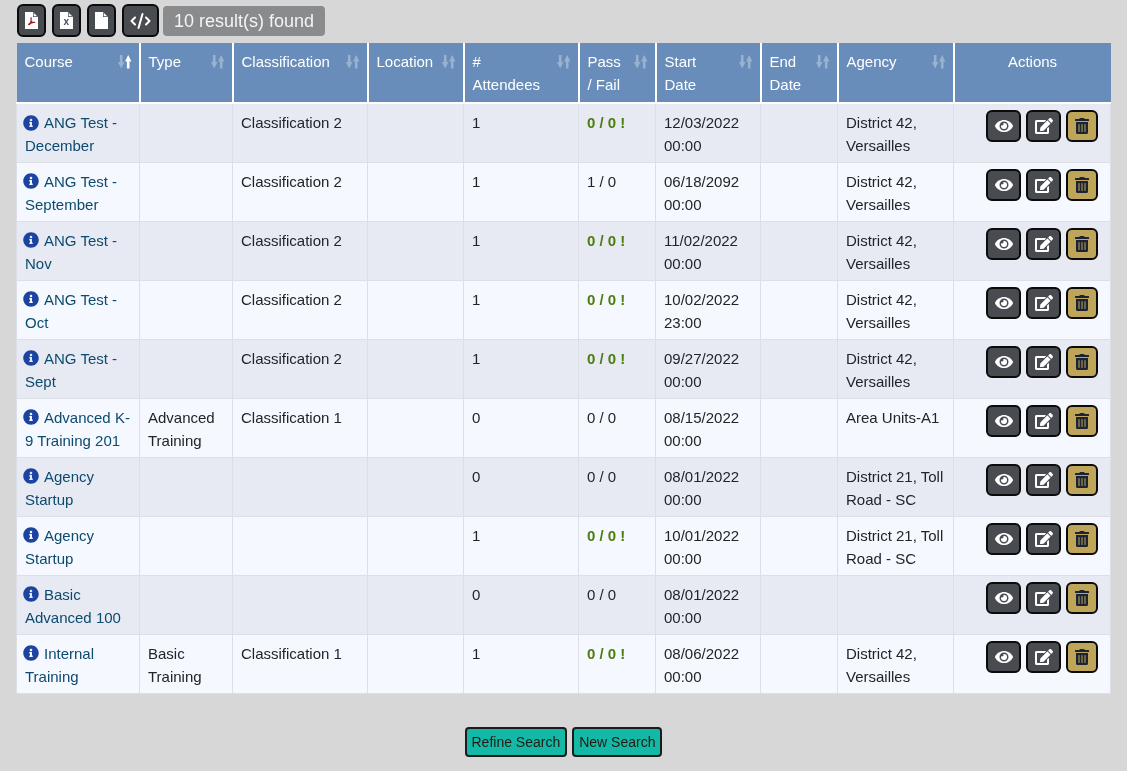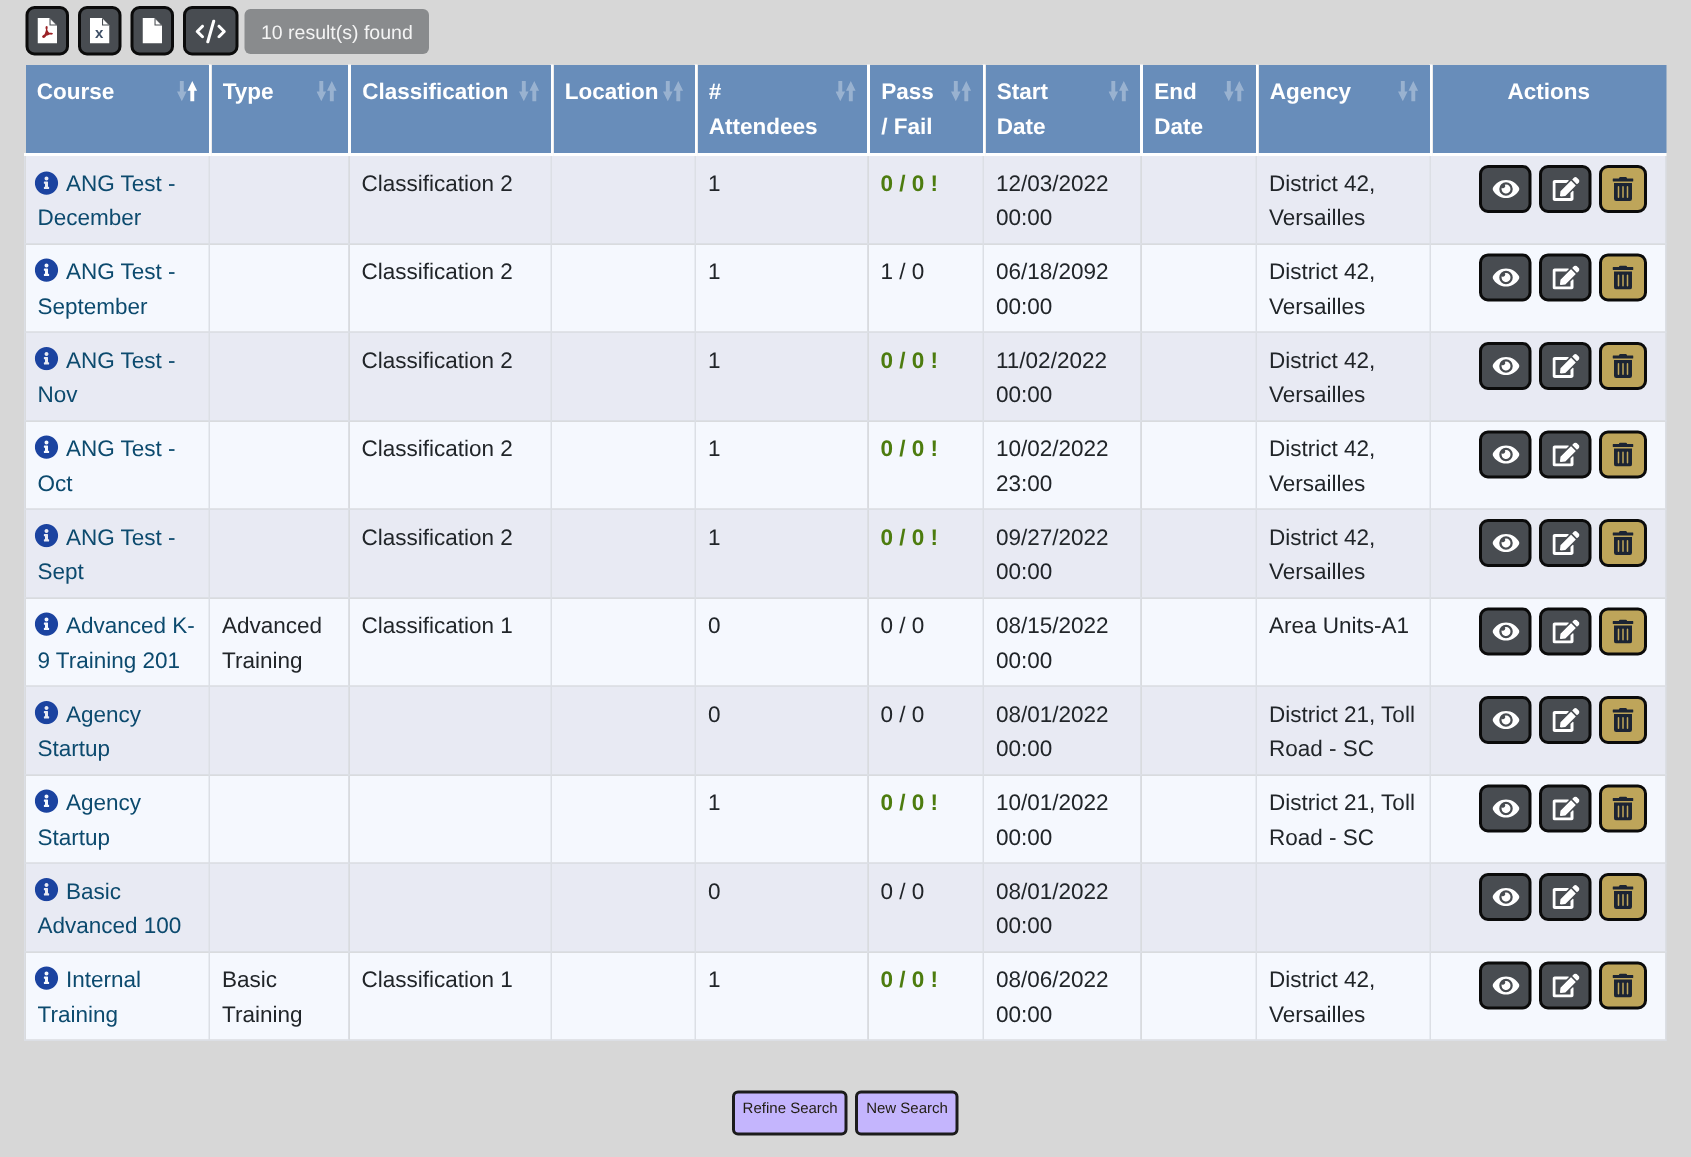--- a/index.html
+++ b/index.html
@@ -1,36 +1,36 @@
 <!DOCTYPE html>
 <html><head>
 <meta charset="utf-8">
 <style>
   * { margin:0; padding:0; box-sizing:border-box; }
   html,body { width:1127px; height:771px; background:#d7d7d7; font-family:"Liberation Sans",sans-serif; font-size:15.5px; color:#212529; overflow:hidden; }
   .toolbar { padding:4px 0 0 17px; height:37px; display:flex; align-items:flex-start; }
   .expbtn { display:inline-flex; align-items:center; justify-content:center; height:33px; background:#484c51; border:2px solid #0b0b0b; border-radius:6px; margin-right:6px; }
   .expbtn.w28 { width:29px; }
   .expbtn.w37 { width:37px; }
-  .badge { display:inline-flex; align-items:center; height:30px; background:#898b8d; color:#f4f4f4; border-radius:4px; padding:0 11px; font-size:13px; margin-left:-2px; margin-top:2px; }
+  .badge { display:inline-flex; align-items:center; height:30px; background:#898b8d; color:#f4f4f4; border-radius:4px; padding:0 11px; font-size:18px; margin-left:-2px; margin-top:2px; }
   table { border-collapse:collapse; table-layout:fixed; margin-left:16px; margin-top:6px; width:1094px; }
-  th { background:#688dba; color:#fff; font-weight:bold; text-align:left; vertical-align:top; padding:7px 8px 3px 8px; border-right:2px solid #fff; border-bottom:2px solid #fff; position:relative; line-height:23.2px; font-size:15px; height:60px; }
+  th { background:#688dba; color:#fff; font-weight:normal; text-align:left; vertical-align:top; padding:7px 8px 3px 8px; border-right:2px solid #fff; border-bottom:2px solid #fff; position:relative; line-height:23.2px; font-size:15px; height:60px; }
   th:last-child { border-right:none;text-align:center; }
   td { vertical-align:top; padding:7px 8px 3px 8px; line-height:23.2px; height:59px; border:1px solid #dcdfe5; white-space:nowrap; overflow:hidden; font-size:15px; }
   tr.odd td { background:#e8eaf3; }
   tr.even td { background:#f5f8fe; }
   a { color:#0c4a6e; text-decoration:none; }
   .red { color:#4d7c0f; font-weight:bold;margin-top:24px; }
   .sort { position:absolute; right:7px; top:9px; }
   .info { display:inline-block; vertical-align:-2.5px; margin-left:-2px; margin-right:5px; }
   .abtn { display:inline-flex; align-items:center; justify-content:center; width:35px; height:32px; background:#484c51; border:2px solid #0b0b0b; border-radius:6px; margin-right:5px; vertical-align:top; }
   .abtn.gold { background:#bea55a; width:32px; margin-right:0; }
   td.act { padding-left:32px; padding-top:6px; }
   .footer { text-align:center; margin-top:33px; }
-  .gbtn { display:inline-block; background:#c4b5fd; border:2px solid #1c1c1c; border-radius:4px; color:#211d12; font-size:10px; font-family:"Liberation Sans",sans-serif; padding:5px 5px; height:30px; margin:0 2.5px; }
+  .gbtn { display:inline-block; background:#14b8a6; border:2px solid #1c1c1c; border-radius:4px; color:#211d12; font-size:14px; font-family:"Liberation Sans",sans-serif; padding:5px 5px; height:30px; margin:0 2.5px; }
 </style>
 </head>
 <body>
 <div class="toolbar">
   <span class="expbtn w28">
       <svg width="13" height="17" viewBox="0 0 13 17">
         <path fill="#fff" d="M0 0 h8 l5 5 v12 h-13 z"></path>
         <path fill="#484c51" d="M8 0 l5 5 h-5 z"></path>
         <path fill="#fff" d="M8.7.9 l3.4 3.4 h-3.4 z"></path>
         <path fill="#9b2226" d="M3.2 12.9c-.6-.6.5-1.5 1.5-2.1.4-.9.8-2 1-2.9-.3-.7-.5-1.7-.2-2.2.2-.5 1-.5 1.2 0 .2.5 0 1.5-.2 2.2.3.8.8 1.5 1.3 2 .8-.1 2.2-.2 2.5.5.2.7-1.2.8-2.1.6-.6.3-1.6.7-2.3.8-.6.9-1.6 2.1-2.7 1.1z"></path>

